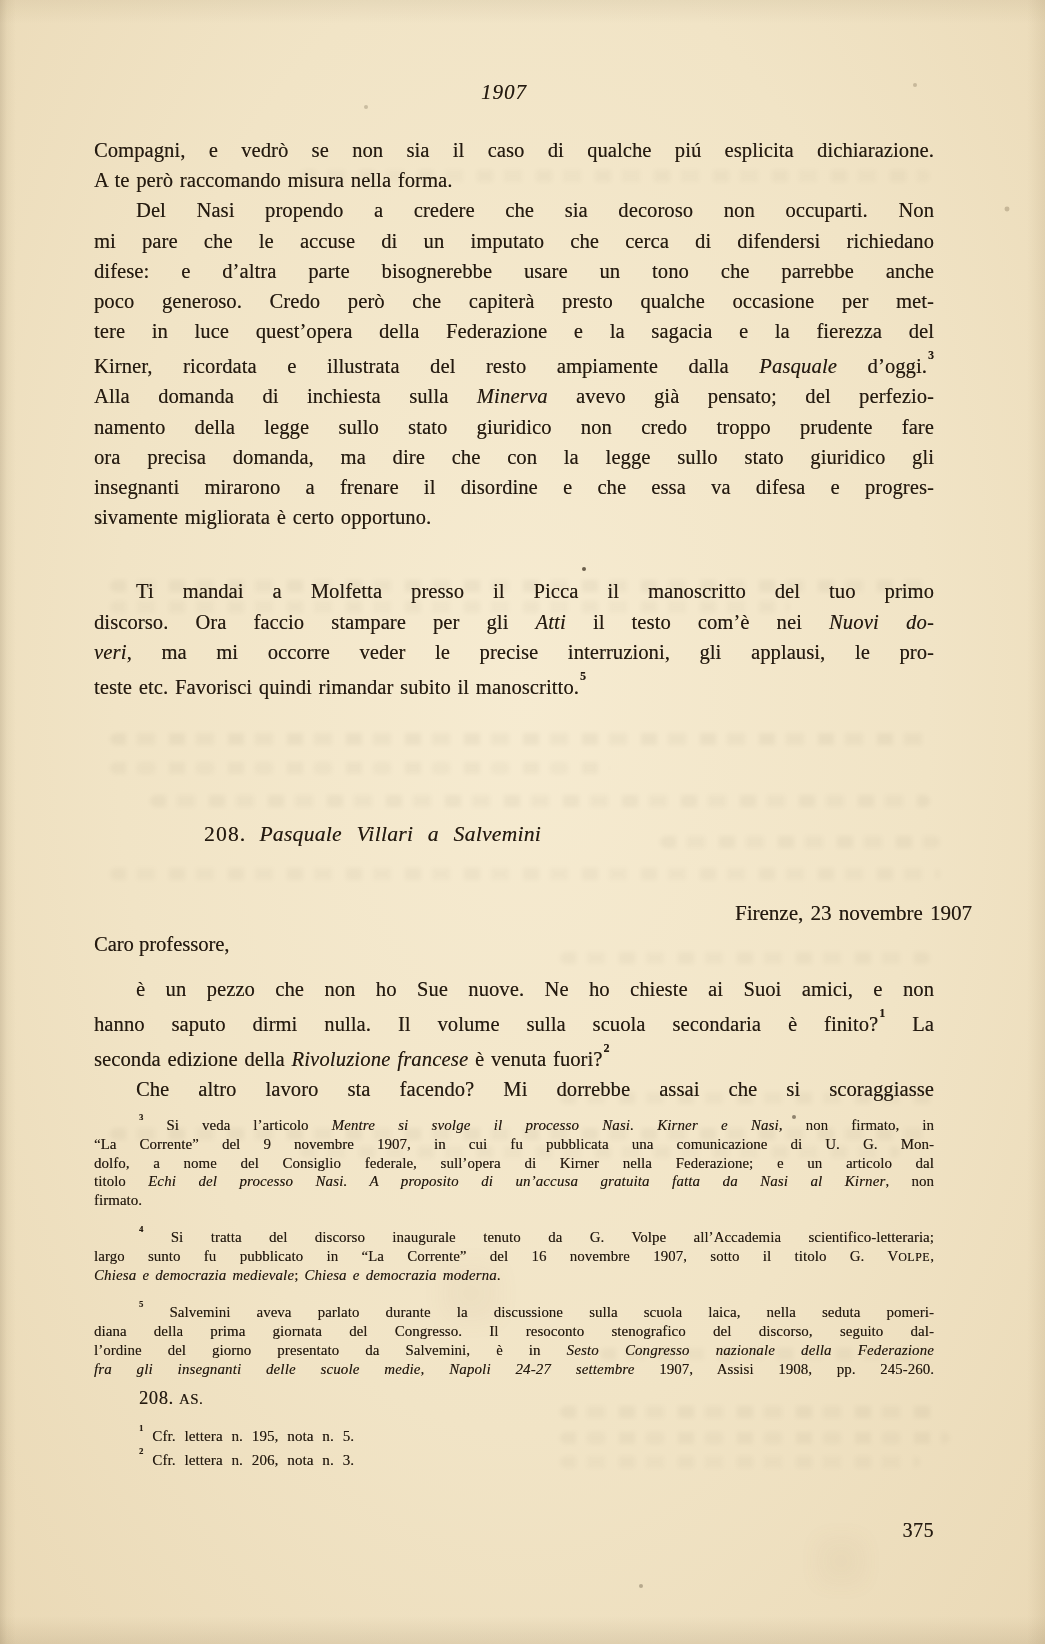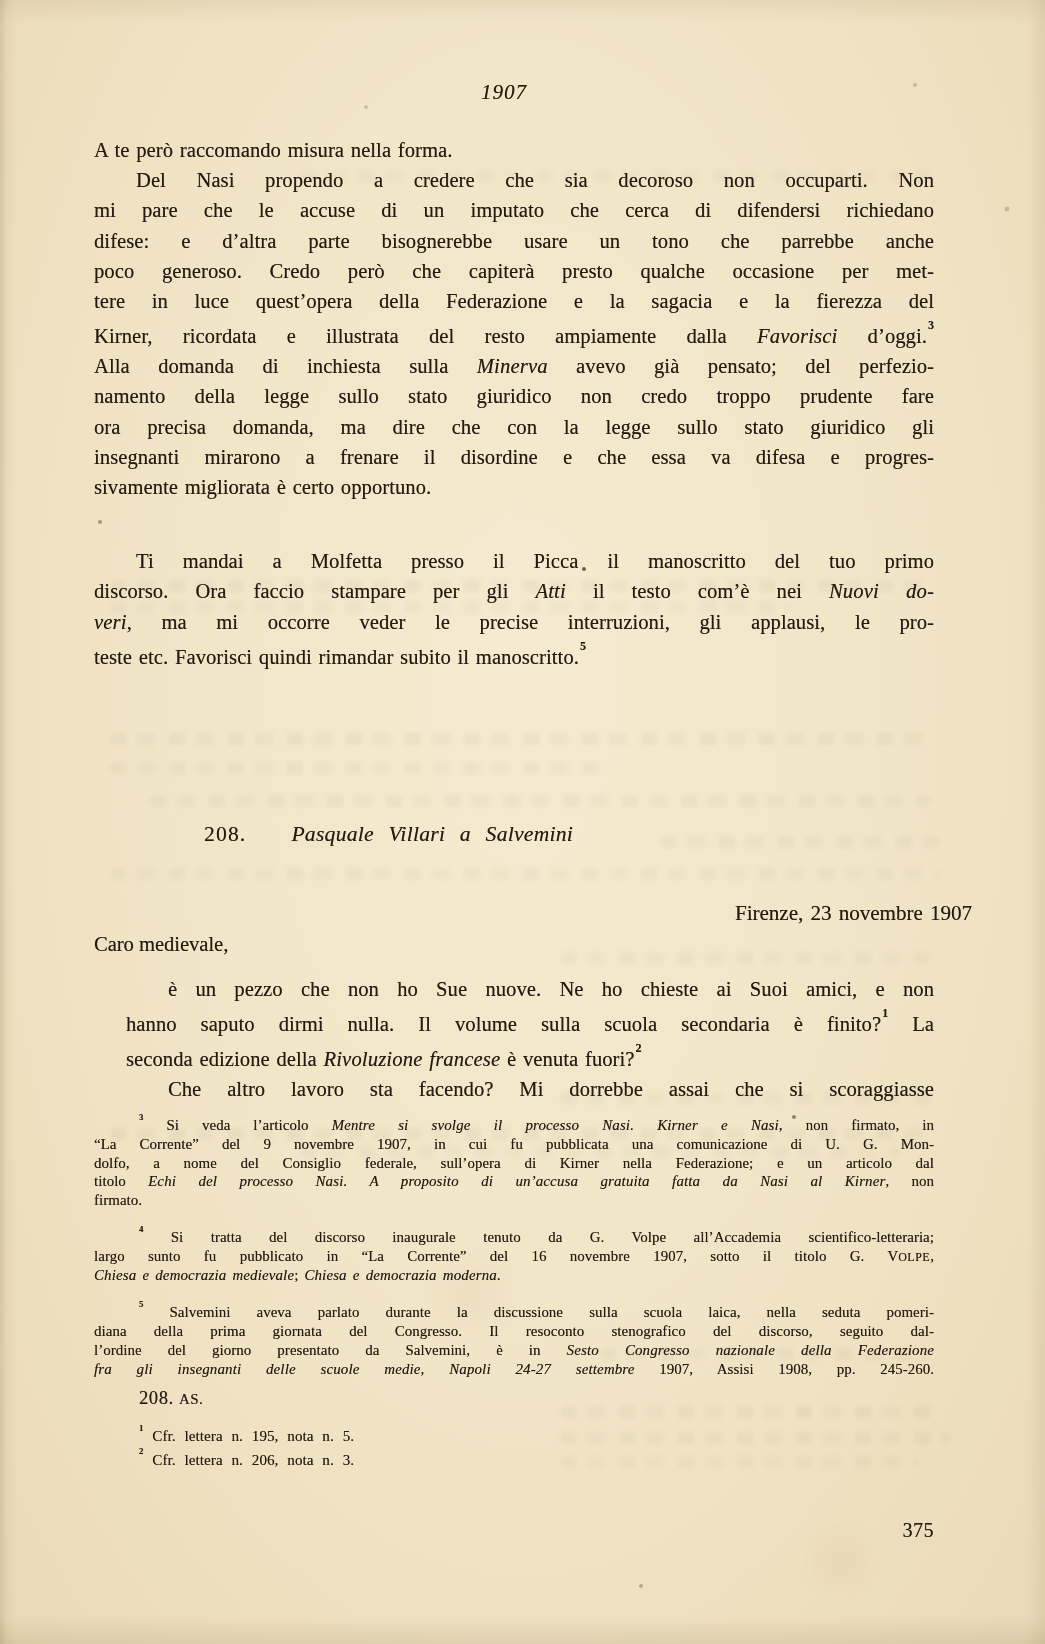--- a/index.html
+++ b/index.html
@@ -37,31 +37,31 @@
     position:absolute;top:80px;left:0;right:20px;text-align:center;
     font-style:italic;font-weight:400;font-size:21px;letter-spacing:1px;
     text-shadow:.2px .2px .35px rgba(30,20,10,.55);
   }
   .letter1{position:absolute;top:135px;left:0;right:0;}
   .heading{
     position:absolute;top:822px;left:110px;font-size:21.5px;
     text-shadow:.2px .2px .35px rgba(30,20,10,.55);
   }
   .heading .hnum{letter-spacing:1.2px;margin-right:13px;}
-  .heading .htitle{font-style:italic;word-spacing:9px;letter-spacing:.3px;margin-left:32px;}
+  .heading .htitle{font-style:italic;word-spacing:9px;letter-spacing:.3px;}
   .dateline{
     position:absolute;top:898px;left:0;right:-38px;text-align:right;
     font-size:21px;line-height:30.2px;word-spacing:2px;
     text-shadow:.2px .2px .35px rgba(30,20,10,.55);
   }
   .salutation{
     position:absolute;top:929px;left:0;font-size:20.5px;line-height:30.2px;
     text-shadow:.2px .2px .35px rgba(30,20,10,.55);
   }
-  .letter2{position:absolute;top:974px;left:0;right:0;margin-left:32px;}
+  .letter2{position:absolute;top:974px;left:0;right:0;}
 
   .footnotes{position:absolute;top:1112px;left:0;right:0;}
   .fn .line{font-size:14.8px;line-height:18.8px;word-spacing:2.2px;}
   .fn > .line:first-child{text-indent:44px;}
   .fn + .fn{margin-top:14px;}
 
   .archive{
     position:absolute;top:1388px;left:45px;font-size:18.5px;letter-spacing:.6px;
     text-shadow:.2px .2px .35px rgba(30,20,10,.55);
   }
@@ -117,49 +117,50 @@
   <div class="ghost" style="top:1456px;left:560px;width:360px;opacity:.09;"></div>
 
   <div class="specks"></div>
 
   <div class="content">
 
     <div class="year">1907</div>
 
     <div class="letter1">
       <div class="para">
+          <div class="line">Compagni, e vedrò se non sia il caso di qualche piú esplicita dichiarazione.</div>
           <div class="line last">A te però raccomando misura nella forma.</div>
         </div>
       <div class="para indent">
           <div class="line">Del Nasi propendo a credere che sia decoroso non occuparti. Non</div>
           <div class="line">mi pare che le accuse di un imputato che cerca di difendersi richiedano</div>
           <div class="line">difese: e d’altra parte bisognerebbe usare un tono che parrebbe anche</div>
           <div class="line">poco generoso. Credo però che capiterà presto qualche occasione per met-</div>
           <div class="line">tere in luce quest’opera della Federazione e la sagacia e la fierezza del</div>
-          <div class="line">Kirner, ricordata e illustrata del resto ampiamente dalla <i>Favorisci</i> d’oggi.<sup>3</sup></div>
+          <div class="line">Kirner, ricordata e illustrata del resto ampiamente dalla <i>Pasquale</i> d’oggi.<sup>3</sup></div>
           <div class="line">Alla domanda di inchiesta sulla <i>Minerva</i> avevo già pensato; del perfezio-</div>
           <div class="line">namento della legge sullo stato giuridico non credo troppo prudente fare</div>
           <div class="line">ora precisa domanda, ma dire che con la legge sullo stato giuridico gli</div>
           <div class="line">insegnanti mirarono a frenare il disordine e che essa va difesa e progres-</div>
           <div class="line last">sivamente migliorata è certo opportuno.</div>
         </div>
       <div class="para indent gap">
           <div class="line">Ti mandai a Molfetta presso il Picca il manoscritto del tuo primo</div>
           <div class="line">discorso. Ora faccio stampare per gli <i>Atti</i> il testo com’è nei <i>Nuovi do-</i></div>
           <div class="line"><i>veri</i>, ma mi occorre veder le precise interruzioni, gli applausi, le pro-</div>
           <div class="line last">teste etc. Favorisci quindi rimandar subito il manoscritto.<sup>5</sup></div>
         </div>
     </div>
 
     <div class="heading">
       <span class="hnum">208.</span><span class="htitle">Pasquale Villari a Salvemini</span>
     </div>
 
     <div class="dateline">Firenze, 23 novembre 1907</div>
-    <div class="salutation">Caro medievale,</div>
+    <div class="salutation">Caro professore,</div>
 
     <div class="letter2">
       <div class="para indent">
           <div class="line">è un pezzo che non ho Sue nuove. Ne ho chieste ai Suoi amici, e non</div>
           <div class="line">hanno saputo dirmi nulla. Il volume sulla scuola secondaria è finito?<sup>1</sup> La</div>
           <div class="line last">seconda edizione della <i>Rivoluzione francese</i> è venuta fuori?<sup>2</sup></div>
         </div>
       <div class="para indent">
           <div class="line">Che altro lavoro sta facendo? Mi dorrebbe assai che si scoraggiasse</div>
         </div>

